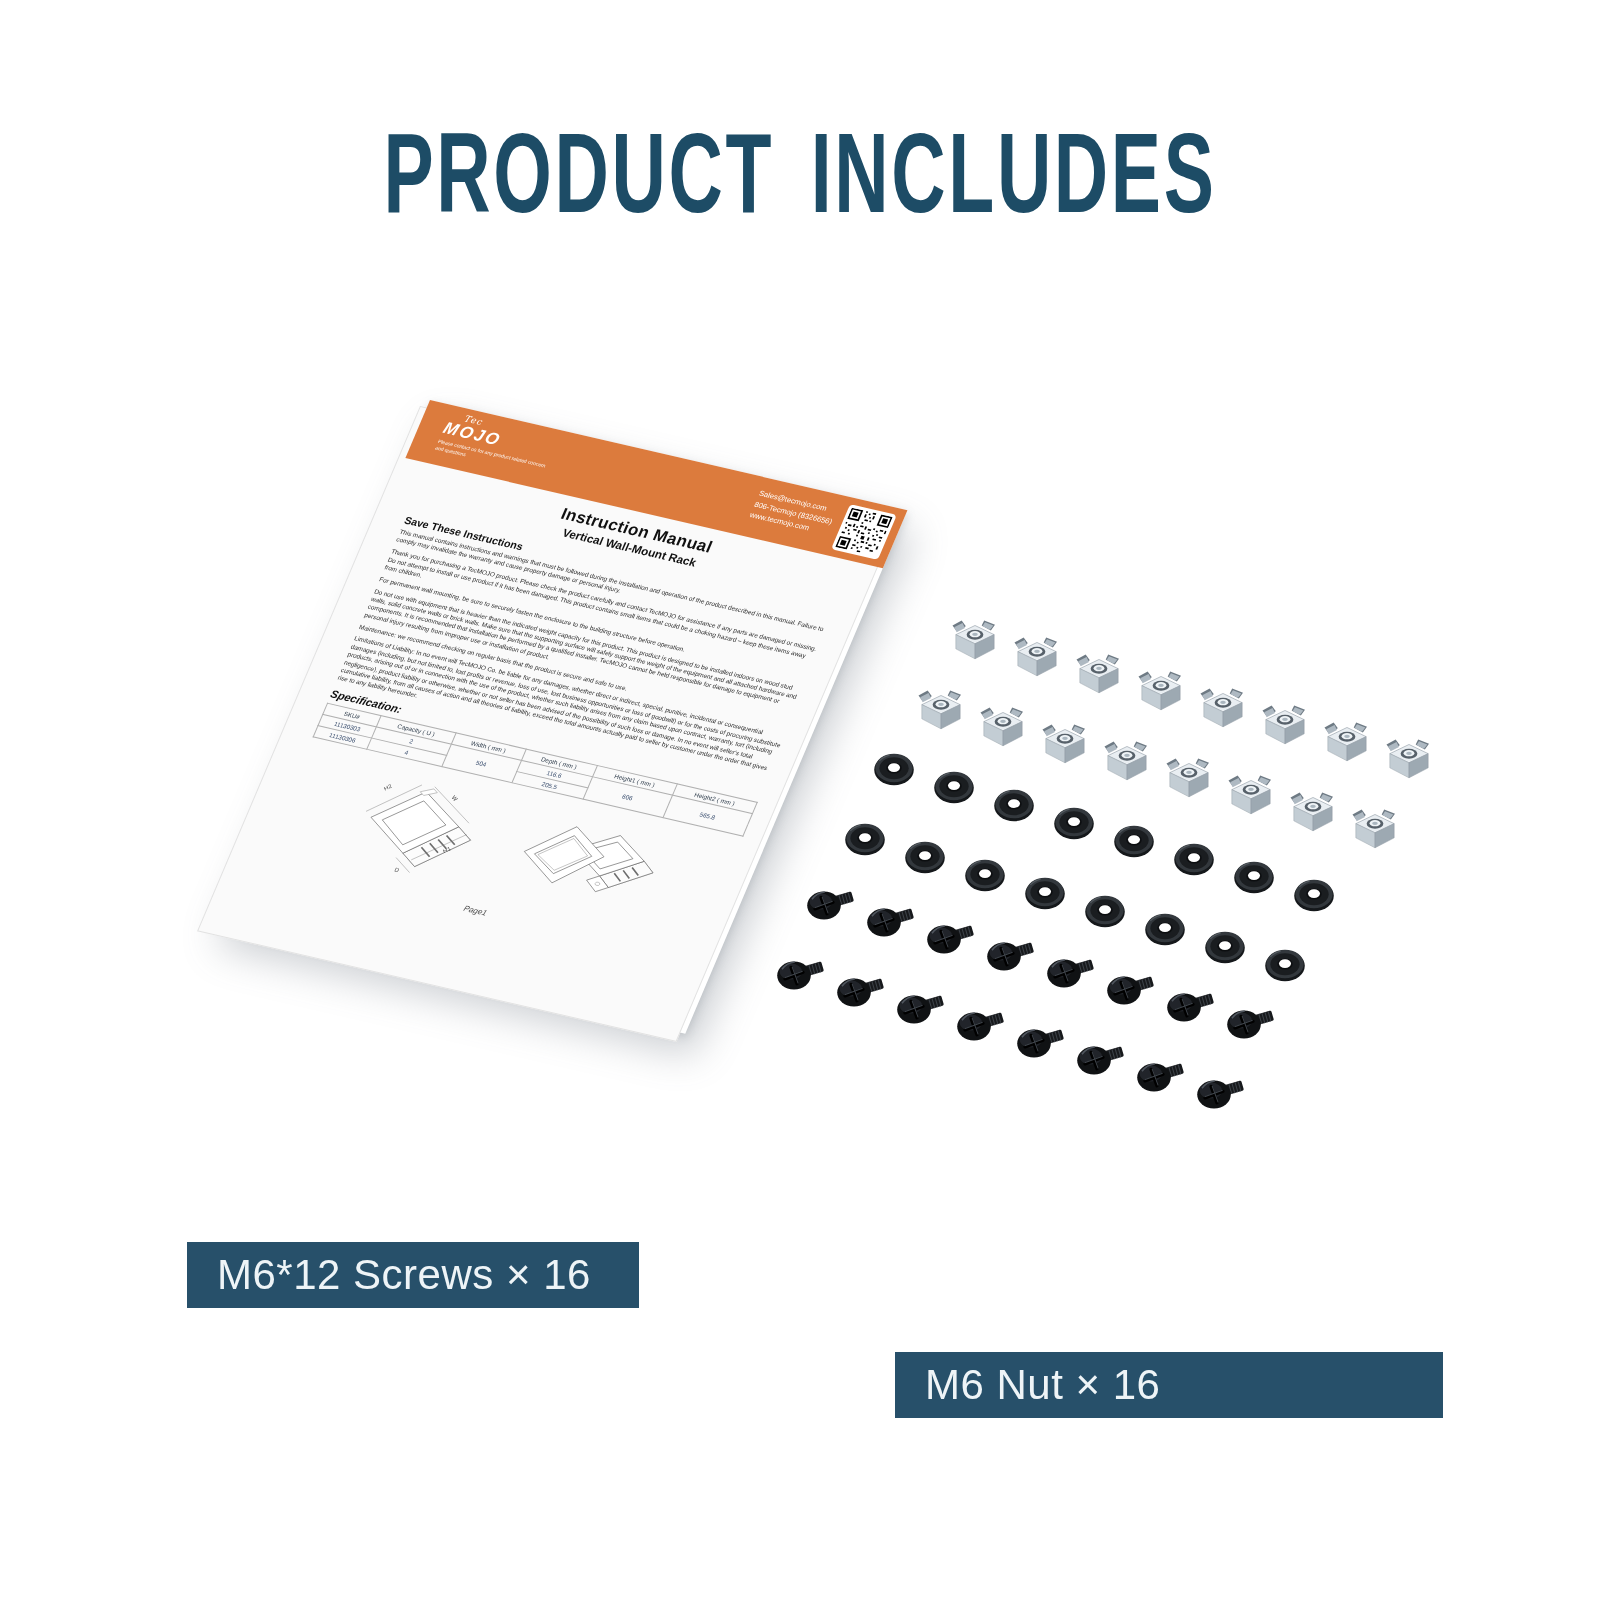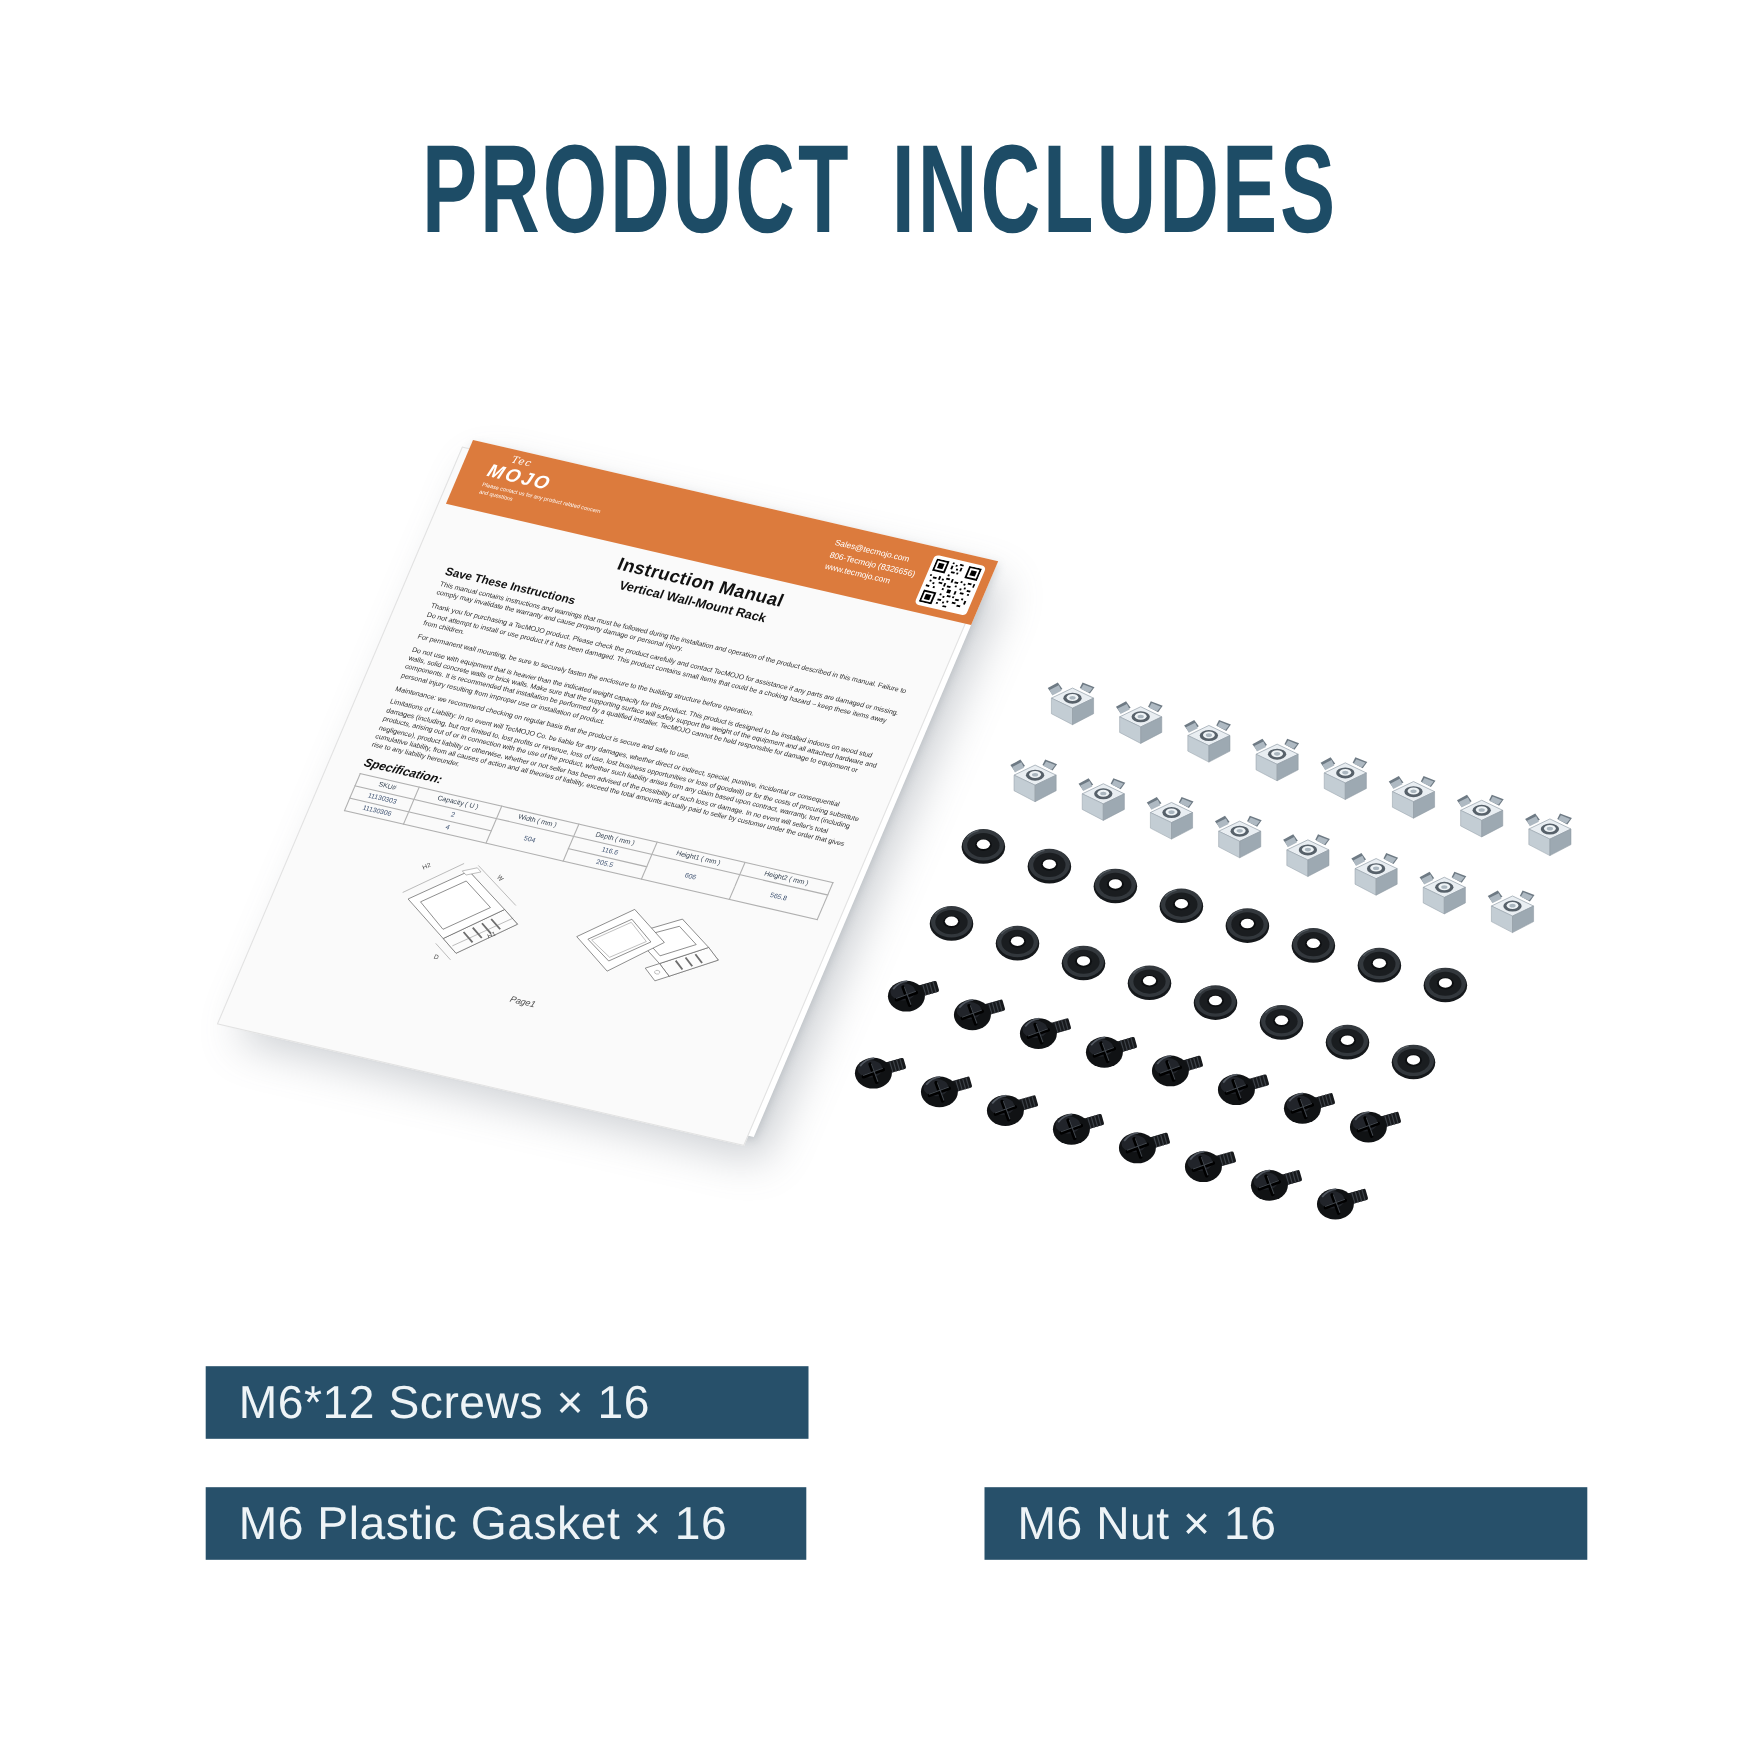--- a/index.html
+++ b/index.html
@@ -57,21 +57,21 @@
   .page-label{text-align:center;font-size:8px;font-style:italic;color:#4a4a4a;margin-top:4px;}
 
   
   .hw{position:absolute;}
   .hw svg{display:block;width:100%;height:auto;}
 
   
   .bar{position:absolute;height:66px;background:#27506a;color:#eef4f7;font-size:42px;
     line-height:66px;padding-left:30px;box-sizing:border-box;letter-spacing:.5px;
     white-space:nowrap;overflow:hidden;}
-  #bar-screws{left:187px;top:1242px;width:548px;}
+  #bar-screws{left:187px;top:1242px;width:452px;}
   #bar-gasket{left:187px;top:1352px;width:546px;}
   #bar-nut{left:895px;top:1352px;width:548px;}
 </style>
 </head>
 <body>
 
 <div id="stage">
 
   <h1 id="page-title">
     <span style="color: rgb(29, 76, 102);">PRODUCT INCLUDES</span>
@@ -842,16 +842,15 @@
           </g>
           <g transform="rotate(-20 25 32)" stroke="#40464d" stroke-width="1.2">
             <path d="M13 30.5h24M26.5 21v22" fill="none"></path>
           </g>
           <path d="M10 24 q6 -8 16 -9" stroke="#565d66" stroke-width="2" fill="none" opacity="0.9"></path>
         </svg>
       </div>
     </div>
 
   <div class="bar" id="bar-screws" style="background: rgb(39, 80, 106);">M6*12 Screws × 16</div>
-  <div class="bar" id="bar-gasket" style="background: rgb(39, 80, 106);">M6 Plastic Gasket × 16</div>
   <div class="bar" id="bar-nut" style="background: rgb(39, 80, 106);">M6 Nut × 16</div>
 
 </div>
 
 </body></html>

